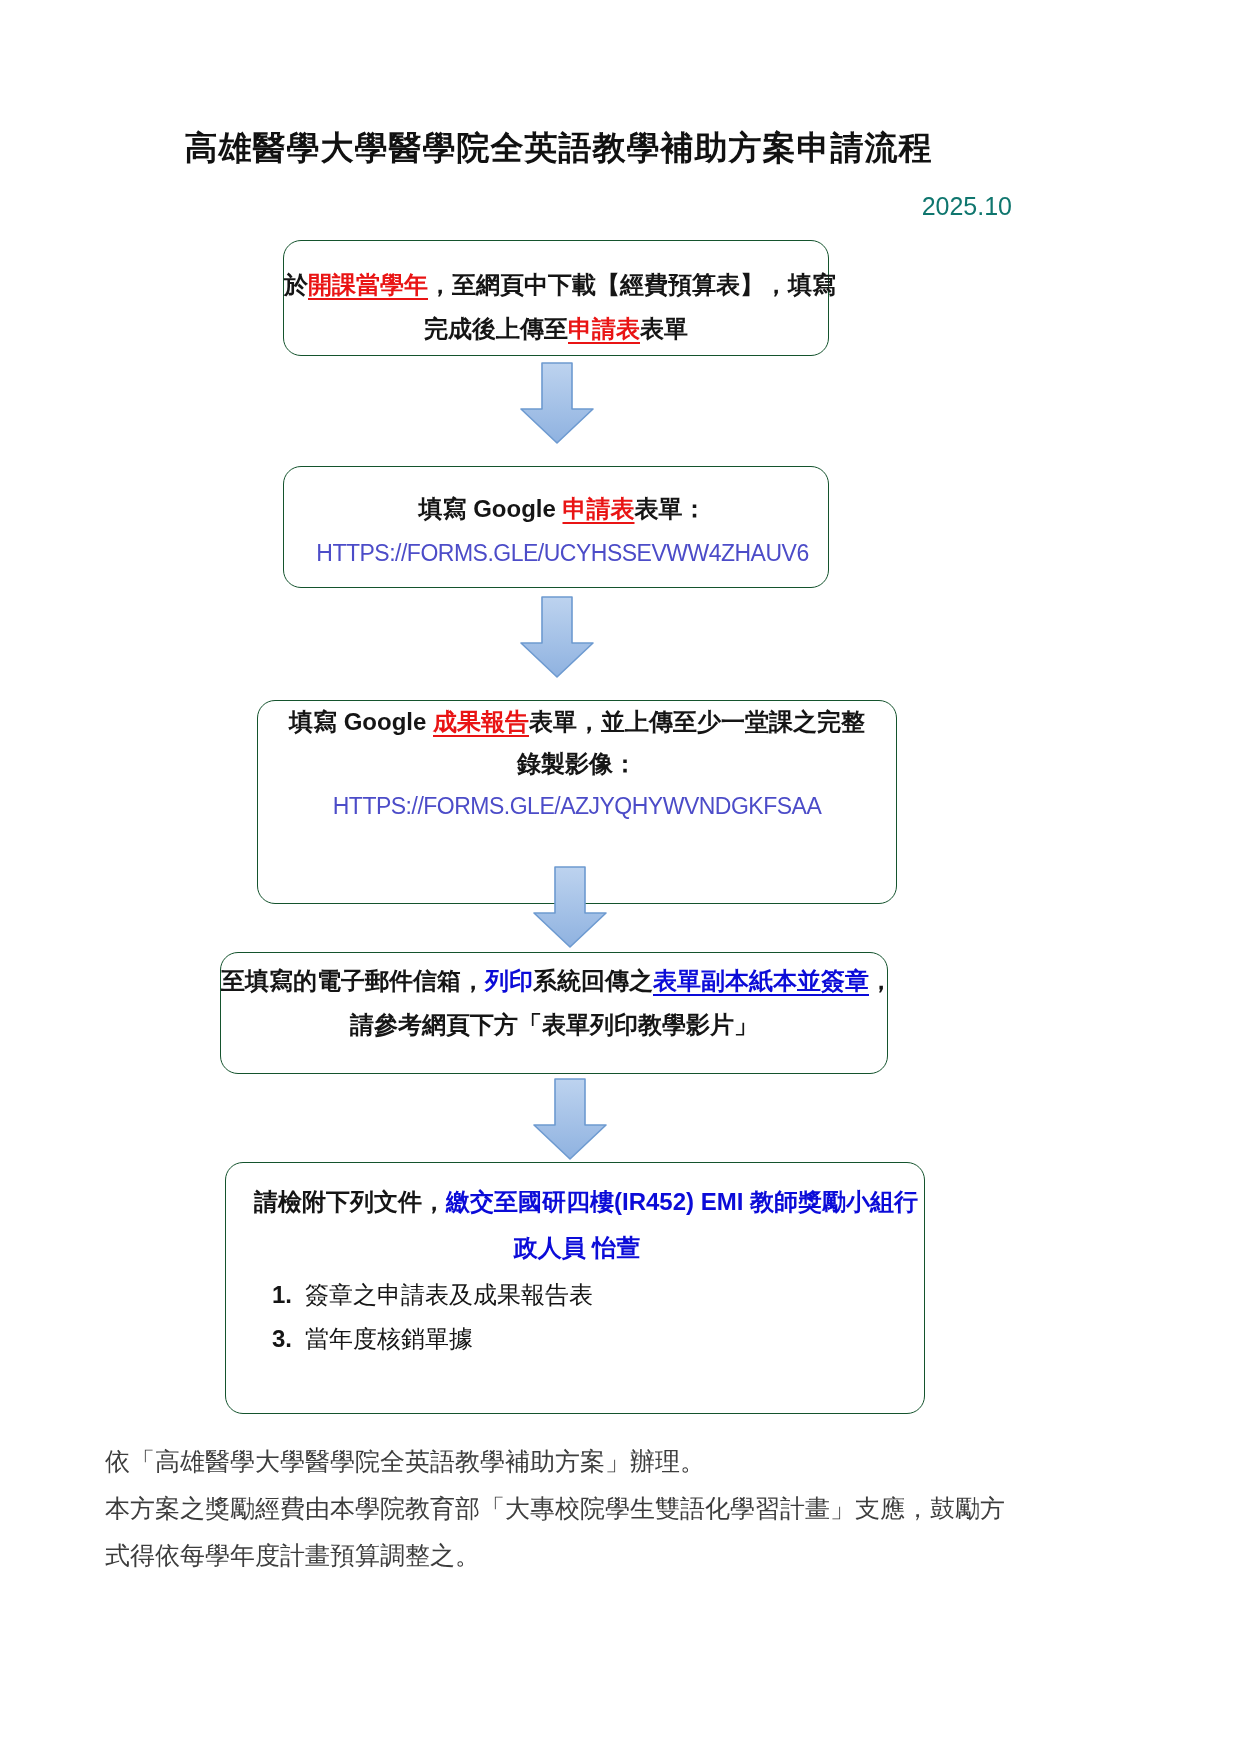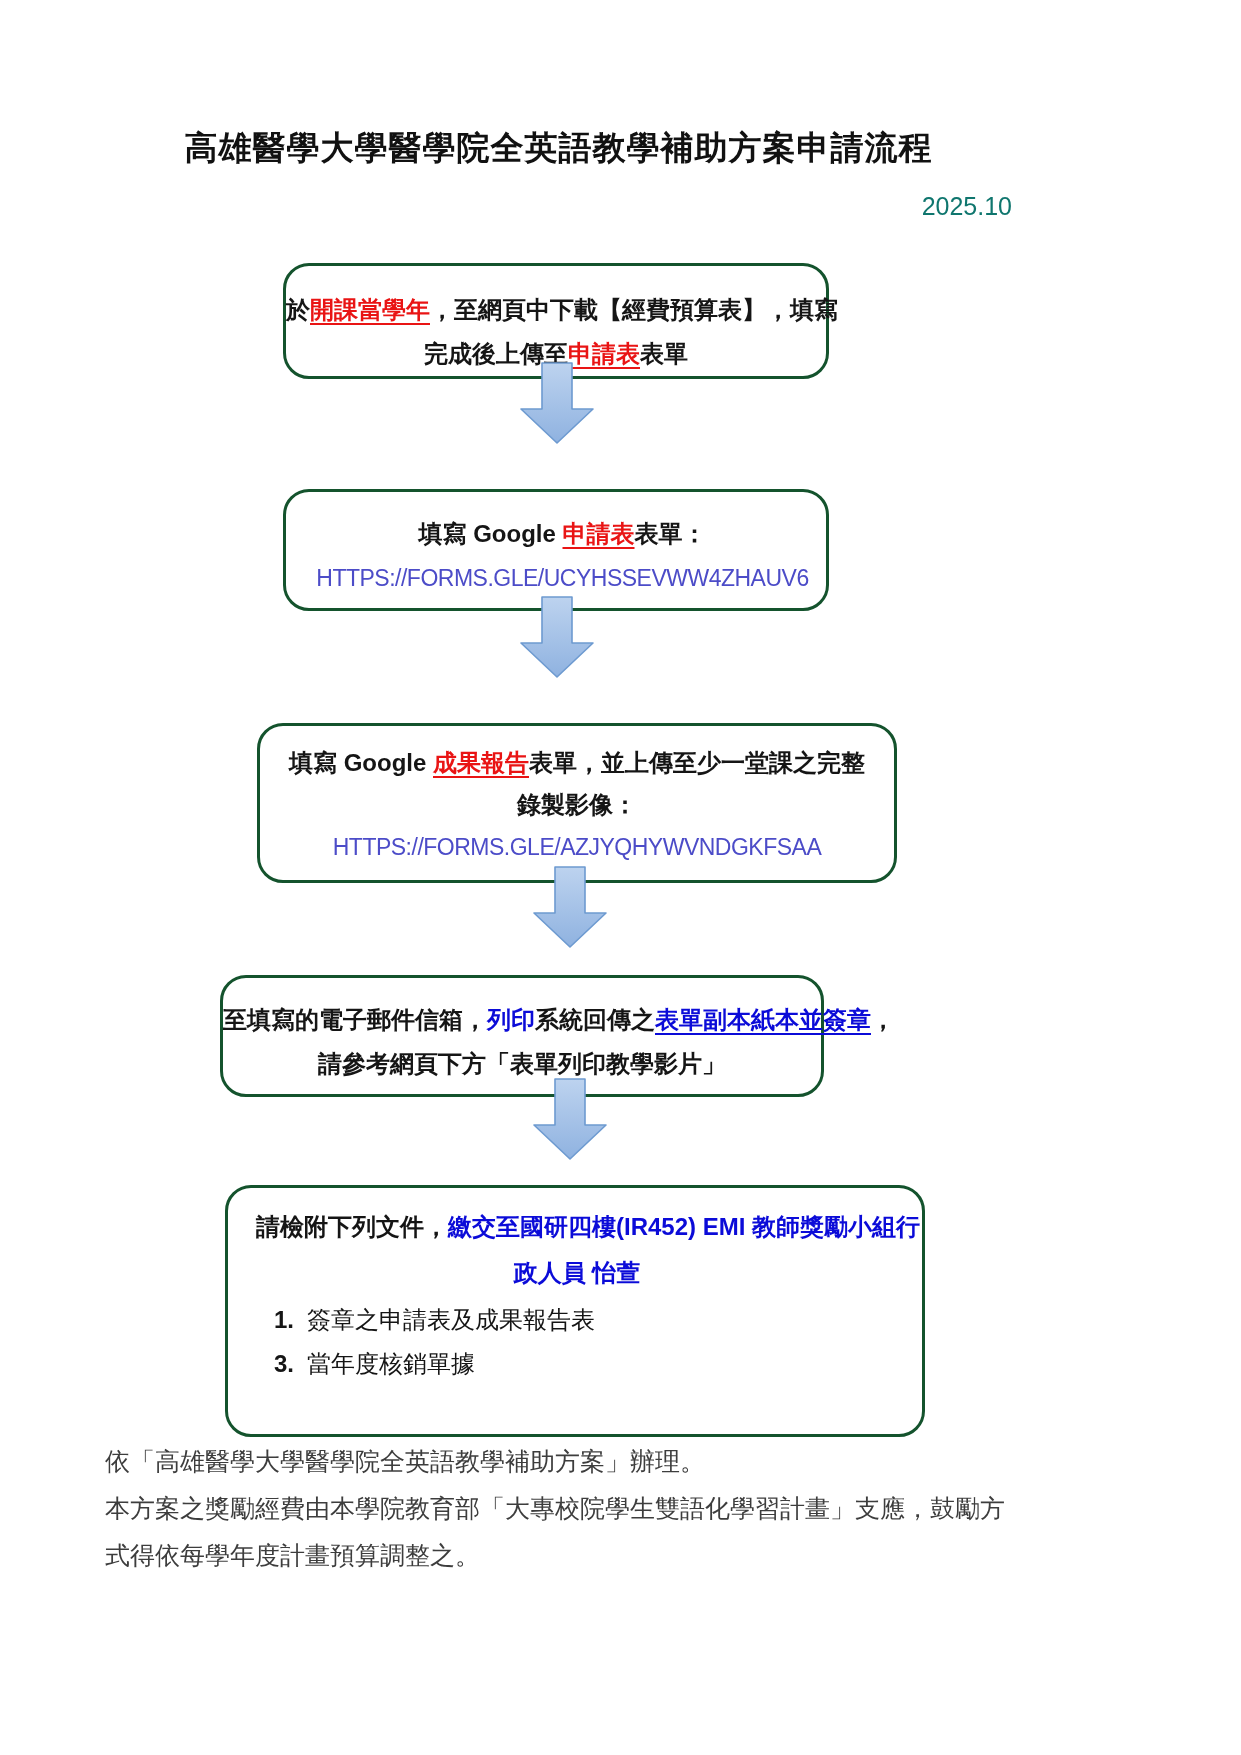--- a/index.html
+++ b/index.html
@@ -11,41 +11,41 @@
   .title{
     position:absolute;left:105px;top:126px;width:907px;
     text-align:center;font-size:33px;font-weight:700;color:#111;
     letter-spacing:1px;white-space:nowrap;
   }
   .date{
     position:absolute;left:105px;top:192px;width:907px;
     text-align:right;font-size:25px;color:#0f766e;
   }
   .fbox{
-    position:absolute;border:3px solid #14532d;border-radius:26px;
-    background:#fff;box-sizing:border-box;margin-top:23px;
+    position:absolute;border:1px solid #14532d;border-radius:18px;
+    background:#fff;box-sizing:border-box;
   }
   .ln{
     text-align:center;white-space:nowrap;
     font-size:24px;font-weight:700;color:#151515;
   }
   .red{color:#e91414;}
   .blue{color:#0b0bd8;}
   .u{text-decoration:underline;text-underline-offset:5px;text-decoration-thickness:2px;}
   .url{
     font-size:23px;font-weight:400;color:#4c4cc8;
     letter-spacing:-0.5px;cursor:pointer;
   }
   #box1{left:283px;top:240px;width:546px;height:116px;padding-top:22px;}
   #box1 .ln{line-height:44px;}
   #box2{left:283px;top:466px;width:546px;height:122px;padding-top:20px;}
   #box2 .ln{line-height:44px;padding-left:13px;}
-  #box3{left:257px;top:700px;width:640px;height:160px;padding-top:16px;}
+  #box3{left:257px;top:700px;width:640px;height:204px;}
   #box3 .ln{line-height:42px;}
-  #box4{left:220px;top:952px;width:604px;height:122px;padding-top:20px;}
+  #box4{left:220px;top:952px;width:668px;height:122px;padding-top:6px;}
   #box4 .ln{line-height:44px;}
   #box5{left:225px;top:1162px;width:700px;height:252px;padding:16px 24px 0 28px;}
   #box5 .ln{text-align:center;line-height:46px;}
   #box5 .items{margin-top:2px;}
   #box5 .item{
     text-align:left;white-space:nowrap;line-height:44px;
     font-size:24px;font-weight:400;color:#151515;padding-left:18px;
   }
   #box5 .item .num{font-weight:700;margin-right:13px;}
   .arrow{position:absolute;width:74px;height:82px;}

